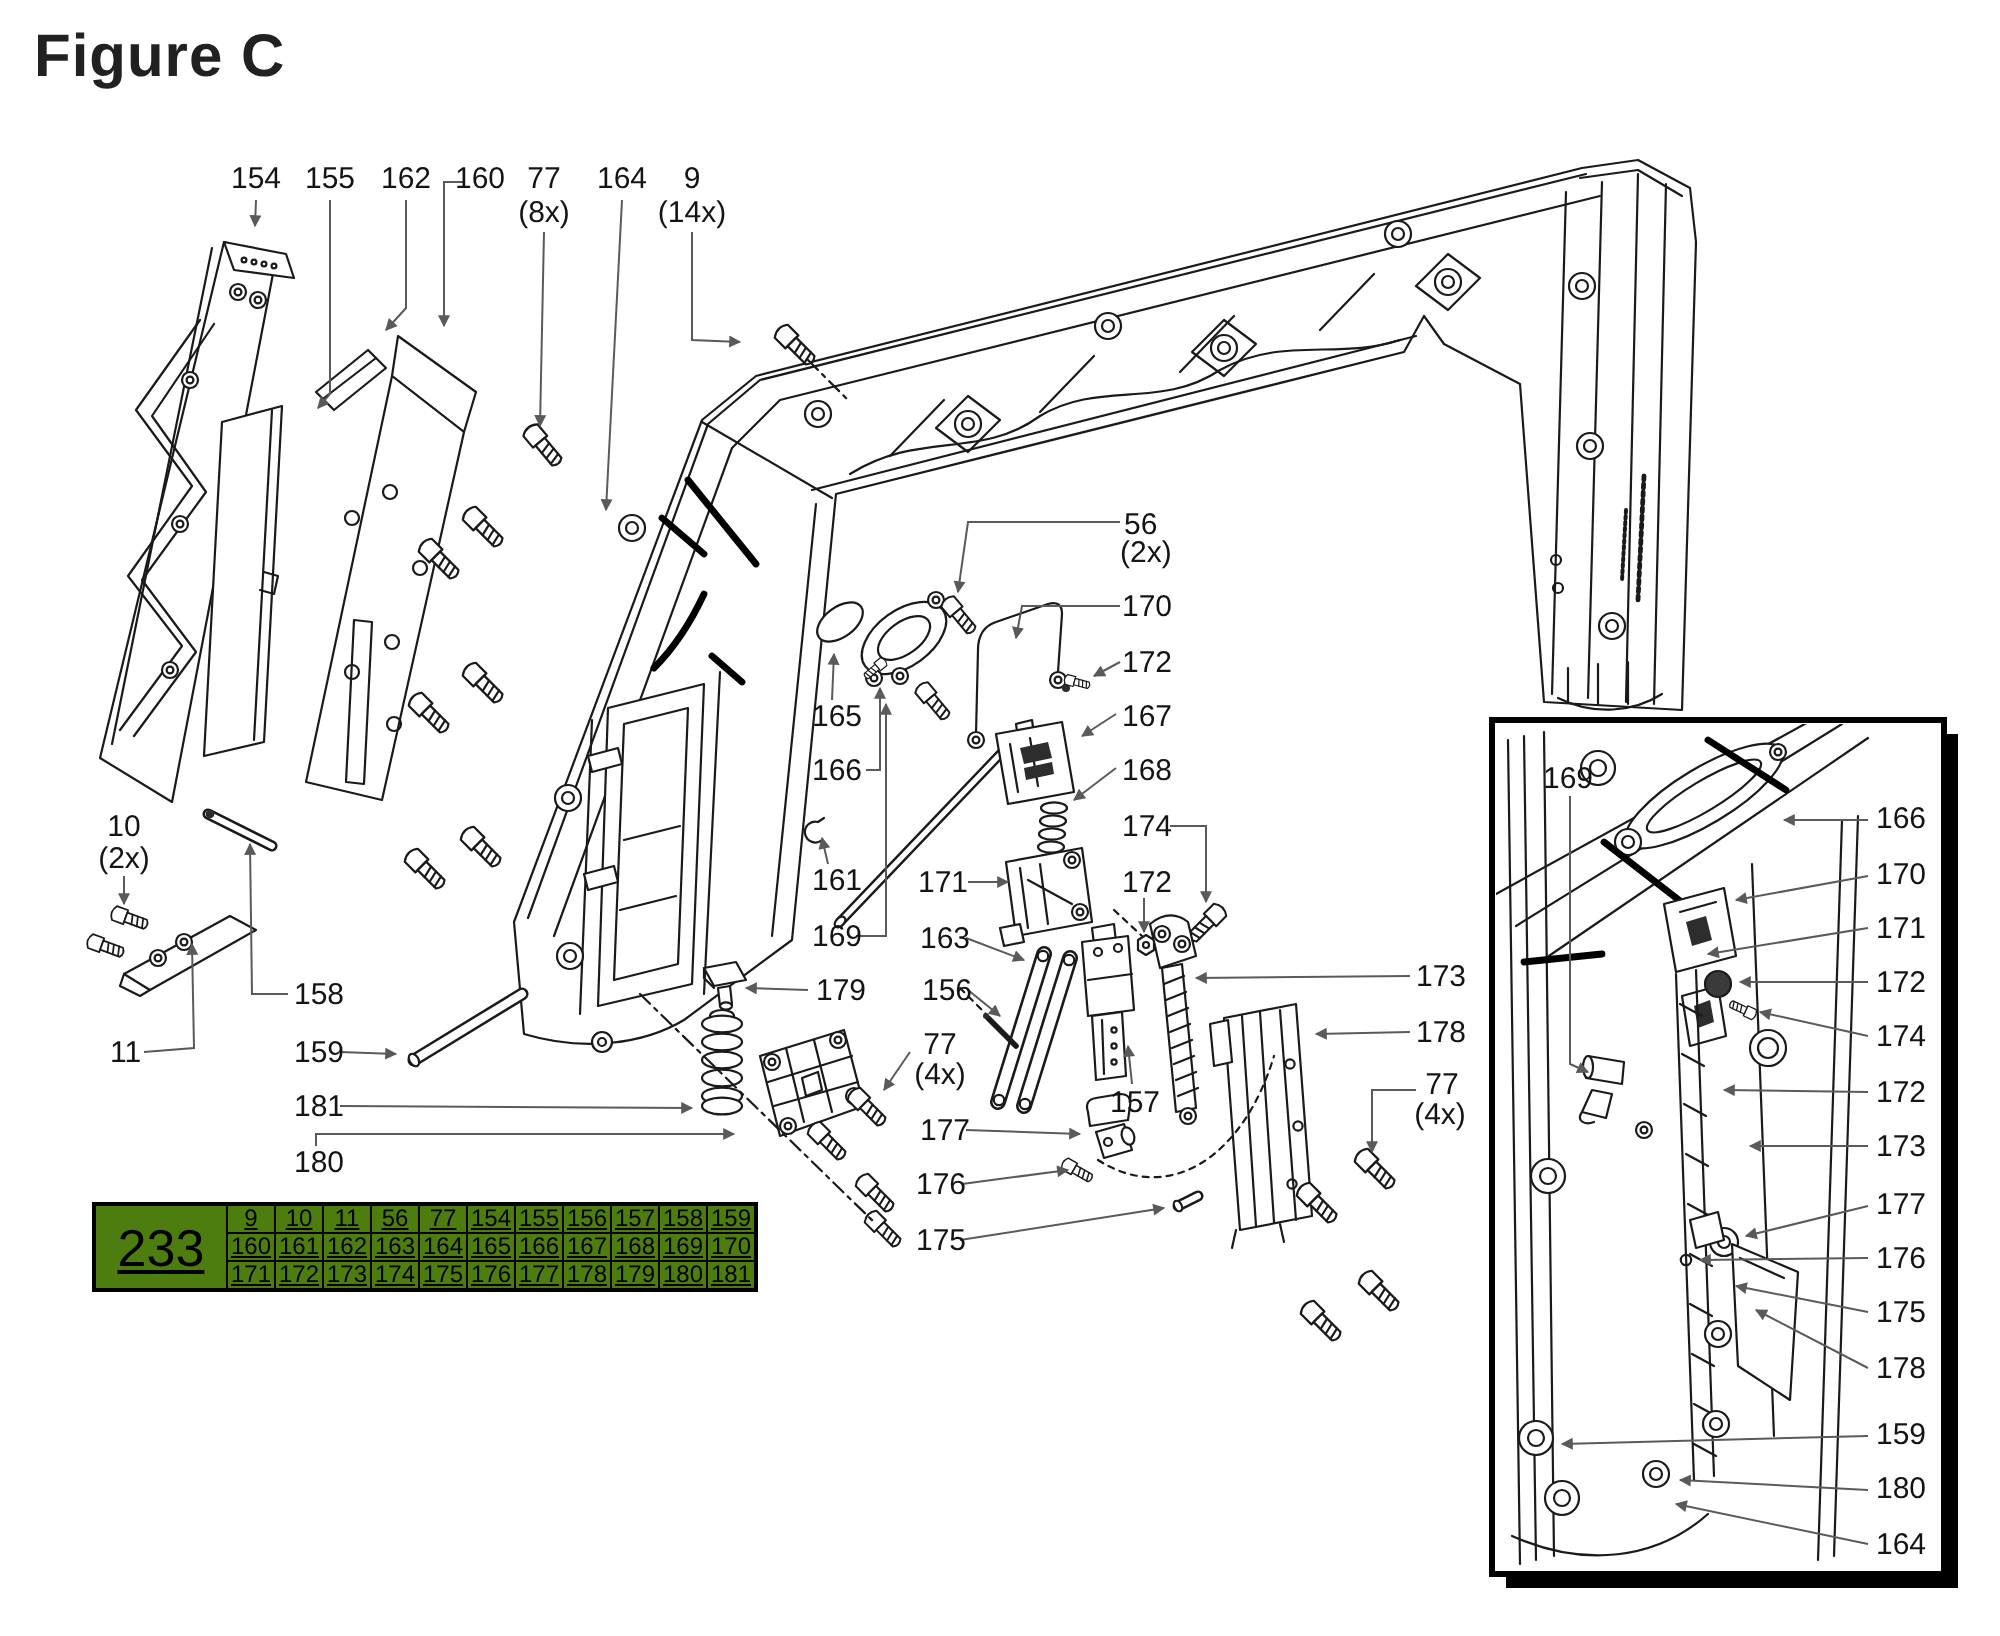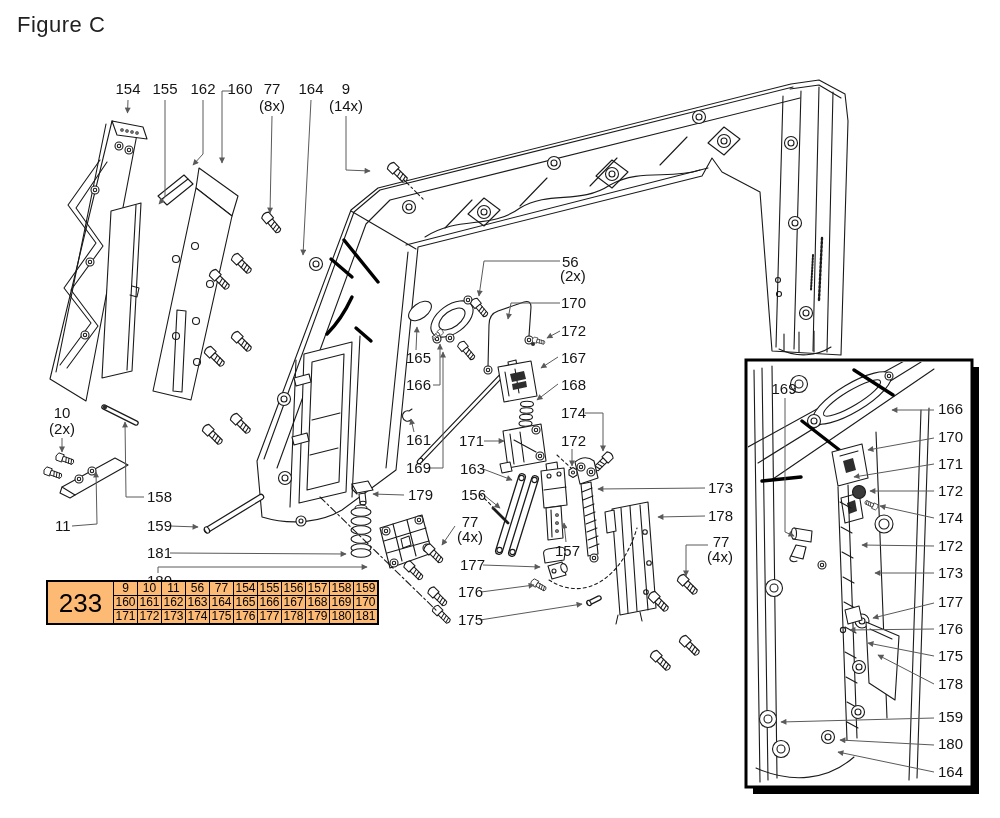--- a/index.html
+++ b/index.html
@@ -1,27 +1,27 @@
 <!DOCTYPE html>
 <html><head>
 <meta charset="utf-8">
 <style>
   html,body{margin:0;padding:0;background:#fff;}
   body{width:1000px;height:818px;position:relative;overflow:hidden;font-family:"Liberation Sans",sans-serif;}
-  .title{position:absolute;left:17px;top:12px;margin:0;font-size:22px;font-weight:400;color:#212121;letter-spacing:.5px;}
+  .title{position:absolute;left:17px;top:12px;margin:0;font-size:30px;font-weight:700;color:#212121;letter-spacing:.5px;}
   svg.diagram{position:absolute;left:0;top:0;}
   .art{stroke:#1a1a1a;fill:none;stroke-width:1.1;stroke-linejoin:round;stroke-linecap:round;}
   .fw{fill:#ffffff;}
   .dk{fill:#2d2d2d;stroke:none;}
   .cable{stroke:#000;stroke-width:3.4;fill:none;stroke-linecap:round;}
   .ldr{stroke:#5a5a5a;fill:none;stroke-width:1;}
   .lbl{font-family:"Liberation Sans",sans-serif;font-size:15px;fill:#141414;}
   .dash{stroke-dasharray:7 3 2 3;}
   .dot{stroke-dasharray:3 3;}
-  table.parts{position:absolute;left:46px;top:580px;border-collapse:collapse;border:2px solid #000;background:#fdba74;}
+  table.parts{position:absolute;left:46px;top:601px;border-collapse:collapse;border:2px solid #000;background:#4d7c0f;text-decoration:underline;}
   table.parts td{border:1px solid #000;text-align:center;vertical-align:middle;font-size:12px;color:#000;padding:0;width:23px;height:13px;line-height:13px;font-family:"Liberation Sans",sans-serif;}
   table.parts td.fig{width:65px;font-size:26px;line-height:26px;}
 </style>
 </head>
 <body>
 
 <h1 class="title">Figure C</h1>
 
 <svg class="diagram" width="1000" height="818" viewBox="0 0 1000 818">
   <defs>

